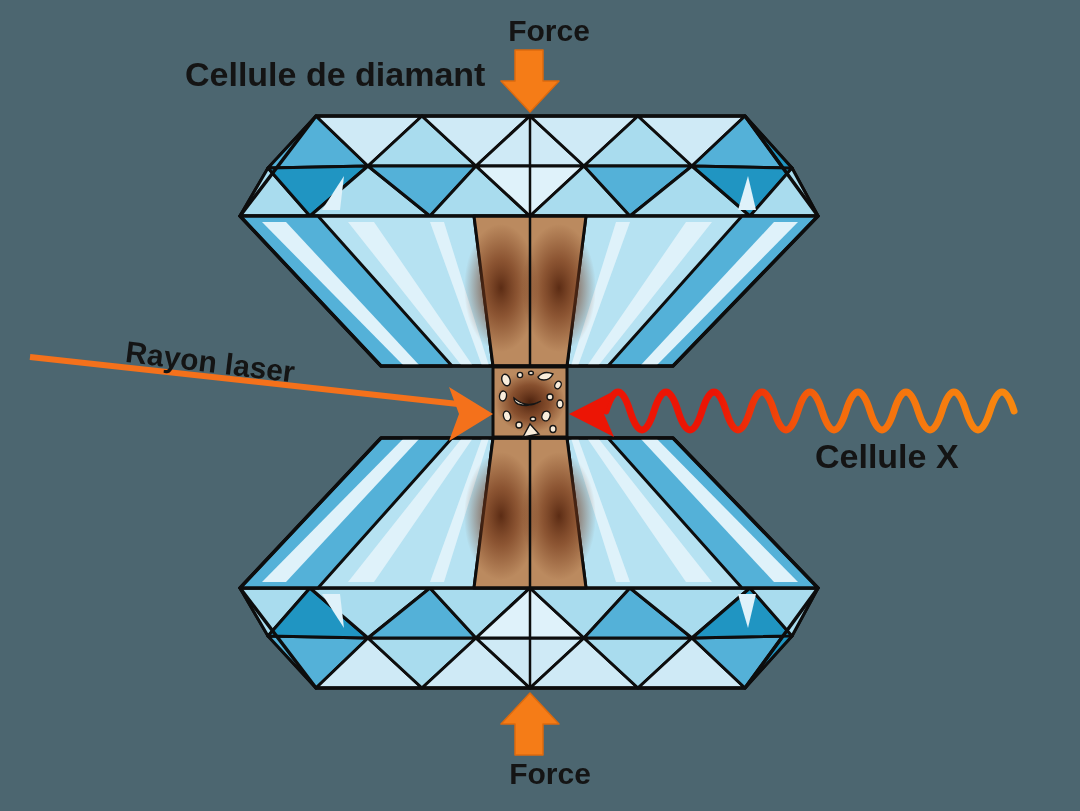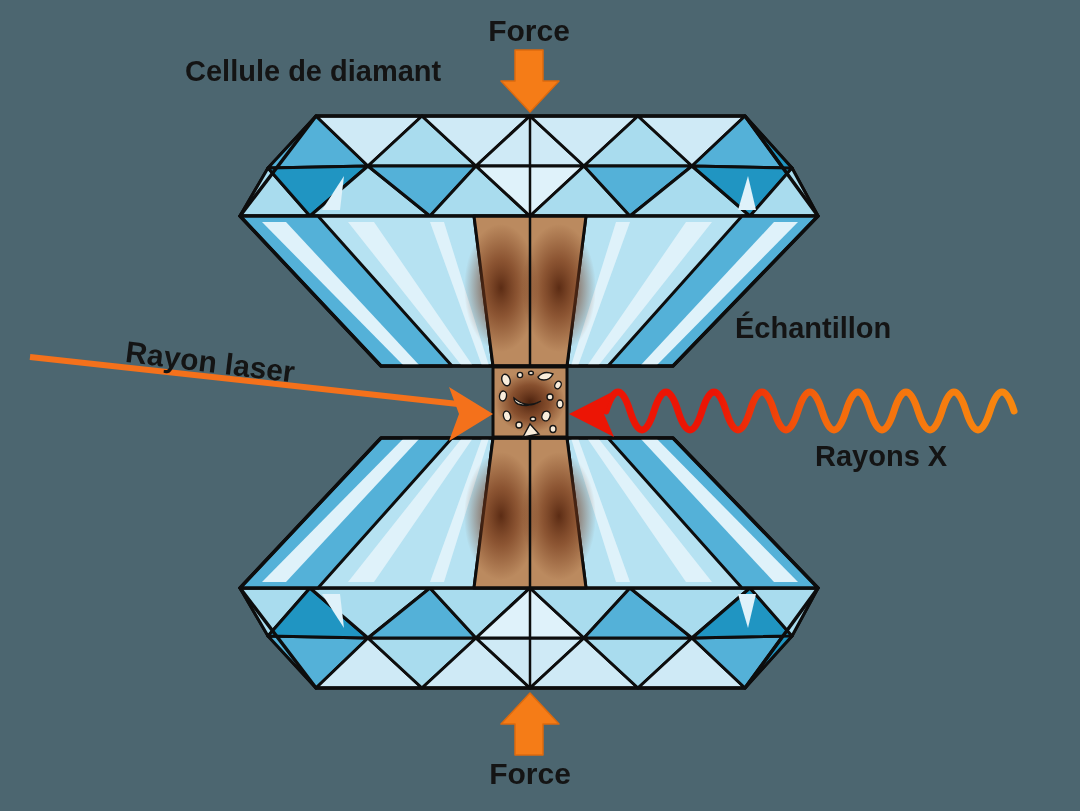--- a/index.html
+++ b/index.html
@@ -6,23 +6,23 @@
     --bg:#4c6670; --outline:#0d0d0d; --text:#141414;
     --orange:#f57c17; --laser:#f4711b; --xred:#ec1505; --xorange:#f8870f;
     --dpale:#cfeaf6; --dlight:#a9dcee; --dmed:#54b1d8; --ddark:#2095c2;
     --dstreak:#dff2fa; --pavl:#b6e2f2; --brown:#bb8a5f; --speckle:#f9eddb;
   }
   html,body{margin:0;padding:0;}
   body{width:1080px;height:811px;background:var(--bg);position:relative;overflow:hidden;
        font-family:"Liberation Sans", sans-serif;}
   .stage{position:absolute;inset:0;}
   svg{position:absolute;left:0;top:0;}
-  .lbl{position:absolute;font-weight:bold;font-size:29px;line-height:1.2;color:var(--text);
+  .lbl{position:absolute;font-weight:bold;font-size:34px;line-height:1.2;color:var(--text);
        white-space:nowrap;letter-spacing:0px;}
-  .lbl.center{transform:translateX(-50%);}
+  .lbl.center{transform:translateX(-50%);margin-left:20px;}
   .fL{fill:var(--dlight);} .fP{fill:var(--dpale);} .fM{fill:var(--dmed);}
   .fK{fill:var(--ddark);} .fS{fill:var(--dstreak);} .fPav{fill:var(--pavl);}
   .fBr{fill:var(--brown);}
   .edge{stroke:var(--outline);stroke-width:3;stroke-linejoin:round;}
   .nostroke{stroke:none;}
 </style>
 </head>
 <body>
 
 <div class="stage">
@@ -155,20 +155,19 @@
 
 <div class="lbl" style="left:185px;top:54px;">Cellule de diamant</div>
 
 <div class="lbl center" style="left:529px;top:13px;font-size:30px;">Force</div>
 
 <div class="lbl center" style="left:530px;top:756px;font-size:30px;">Force</div>
 
 <div class="lbl" style="left:128px;top:334px;font-size:30px;transform:rotate(7deg);transform-origin:left top;">Rayon laser</div>
 
 <div style="position:absolute;left:735px;top:310px;">
-  <div class="lbl" style="position:static;line-height:37px;">Échantillon</div>
 </div>
 
 <div style="position:absolute;left:815px;top:441px;">
-  <div class="lbl" style="position:static;line-height:31px;">Rayons X</div>
+  <div class="lbl" style="position:static;line-height:31px;">Cellule X</div>
 </div>
 
 </div>
 
 </body></html>

